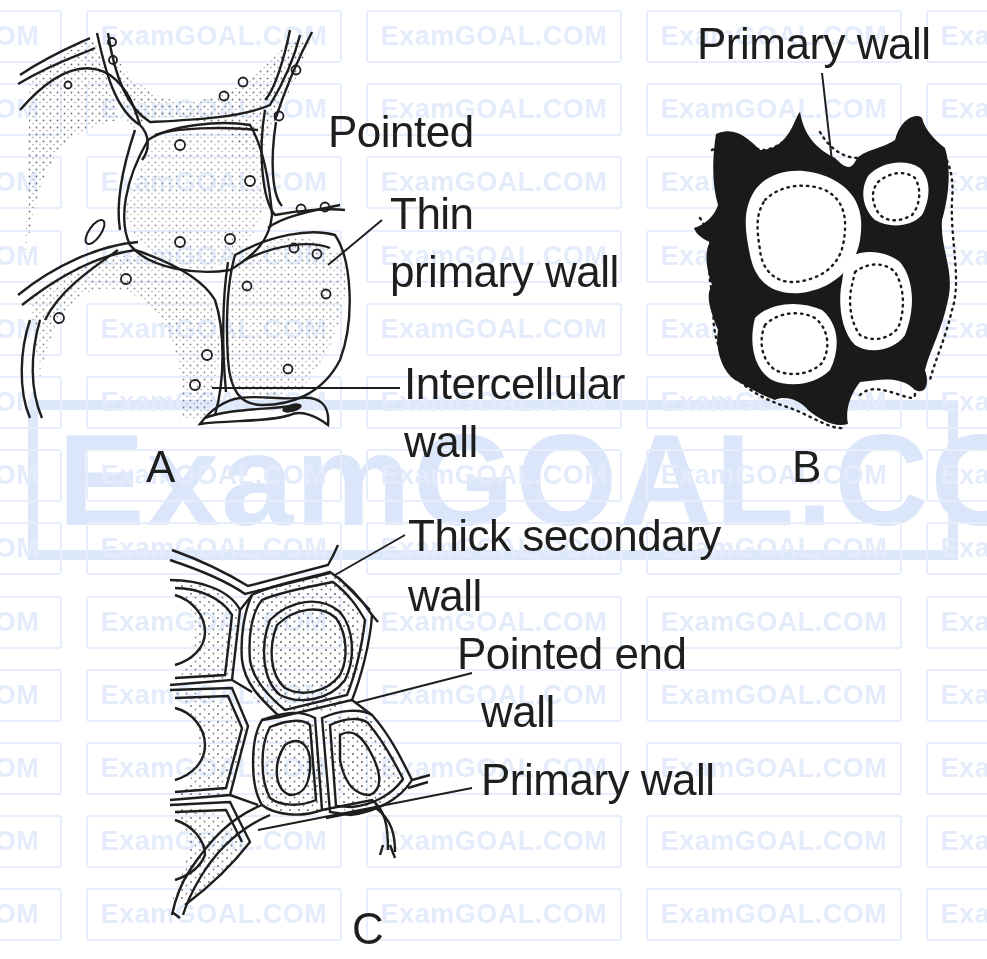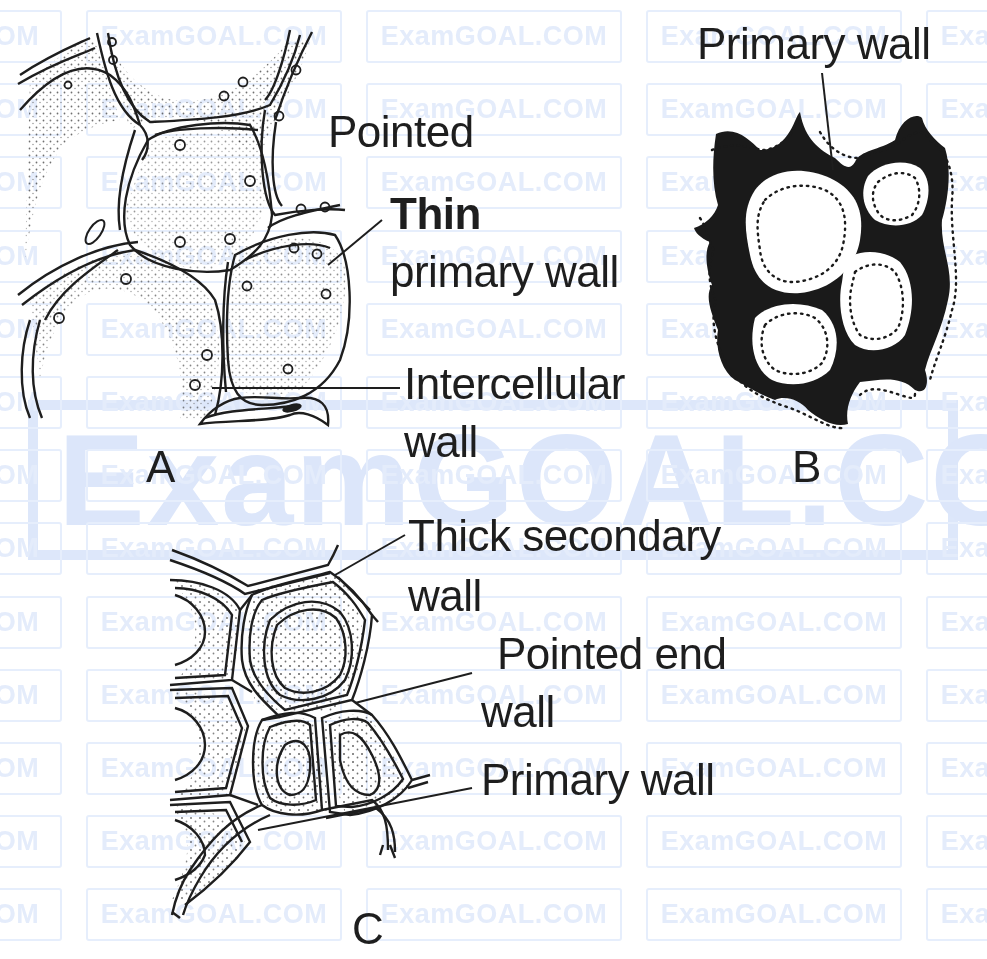--- a/index.html
+++ b/index.html
@@ -266,27 +266,27 @@
   </g>
 
   <g stroke="#1e1e1e" stroke-width="2">
     <line x1="405" y1="535" x2="335" y2="575"></line>
     <line x1="472" y1="673" x2="355" y2="703"></line>
     <line x1="472" y1="788" x2="258" y2="830"></line>
   </g>
 </svg>
 
 <div class="label" style="left:328px; top:104px;">Pointed</div>
-<div class="label" style="left:390px; top:186px;font-weight:bold;">Thin</div>
+<div class="label" style="left:390px; top:186px;">Thin</div>
 <div class="label" style="left:390px; top:244px;">primary wall</div>
 <div class="label" style="left:404px; top:356px;">Intercellular</div>
 <div class="label" style="left:404px; top:414px;">wall</div>
 <div class="panel-letter" style="left:146px; top:442px;">A</div>
 
 <div class="label" style="left:697px; top:16px;">Primary wall</div>
 <div class="panel-letter" style="left:792px; top:442px;">B</div>
 
 <div class="label" style="left:408px; top:508px;">Thick secondary</div>
 <div class="label" style="left:408px; top:568px;">wall</div>
-<div class="label" style="left:497px; top:626px;">Pointed end</div>
+<div class="label" style="left:457px; top:626px;">Pointed end</div>
 <div class="label" style="left:481px; top:684px;">wall</div>
 <div class="label" style="left:481px; top:752px;">Primary wall</div>
 <div class="panel-letter" style="left:352px; top:904px;">C</div>
 
 </body></html>

